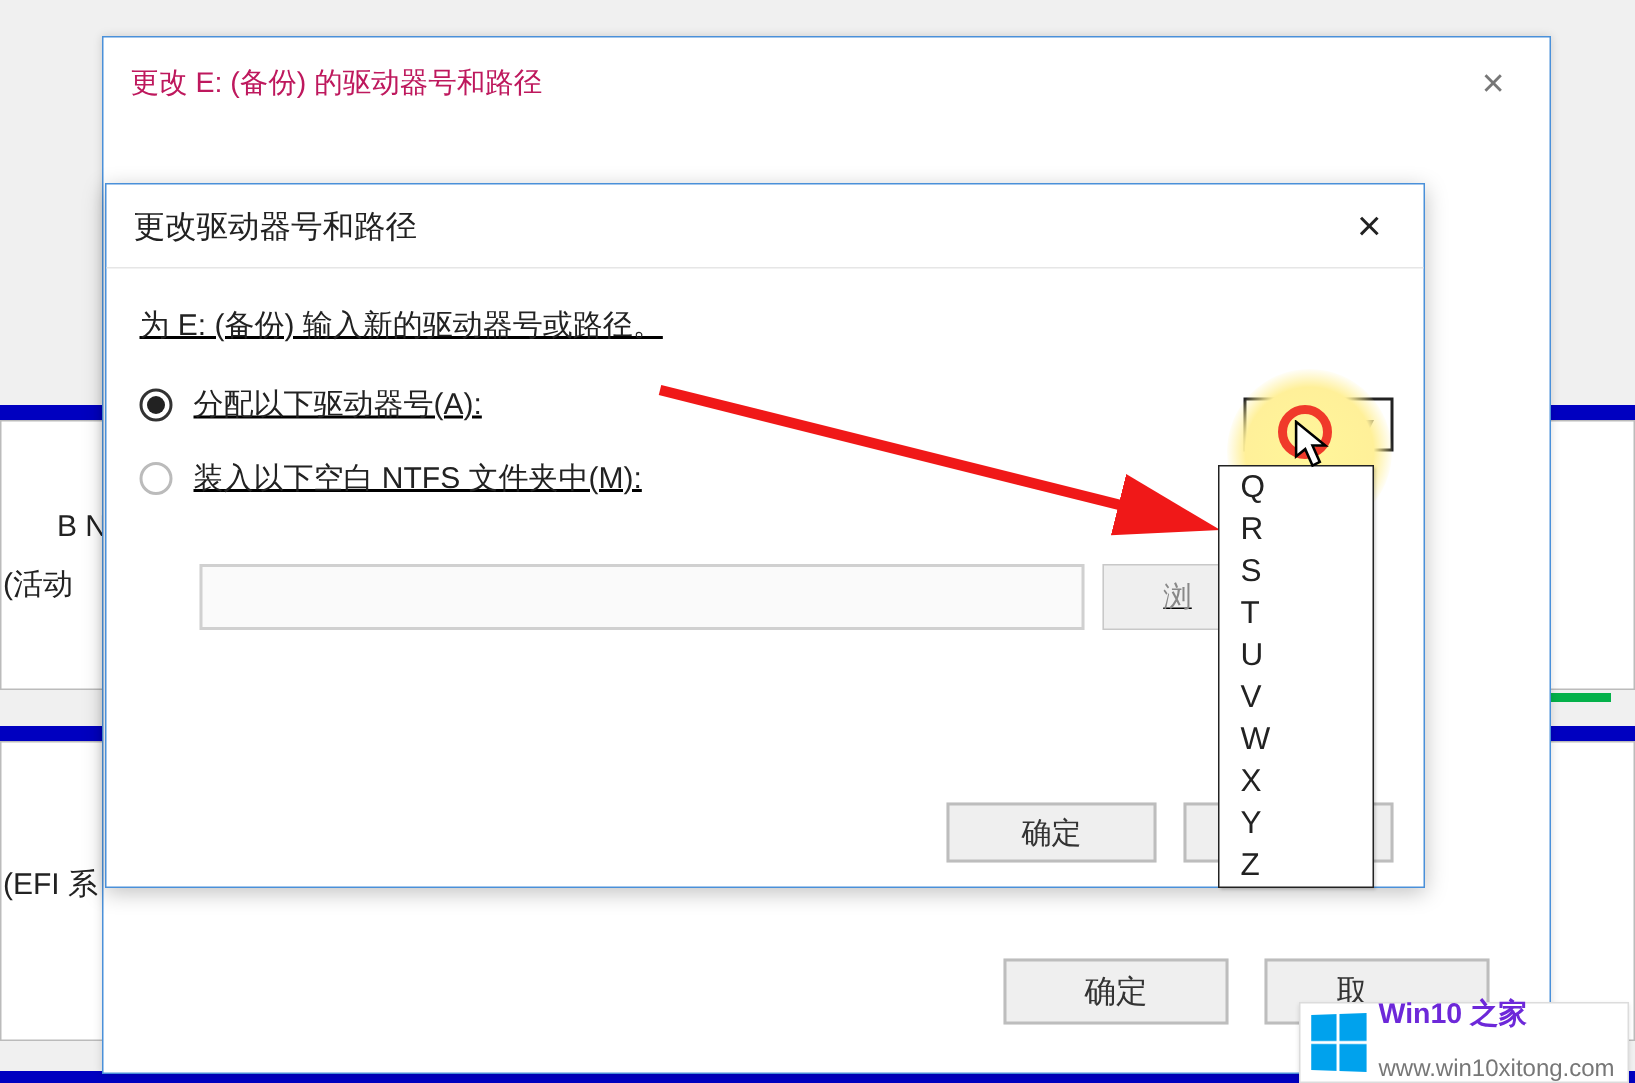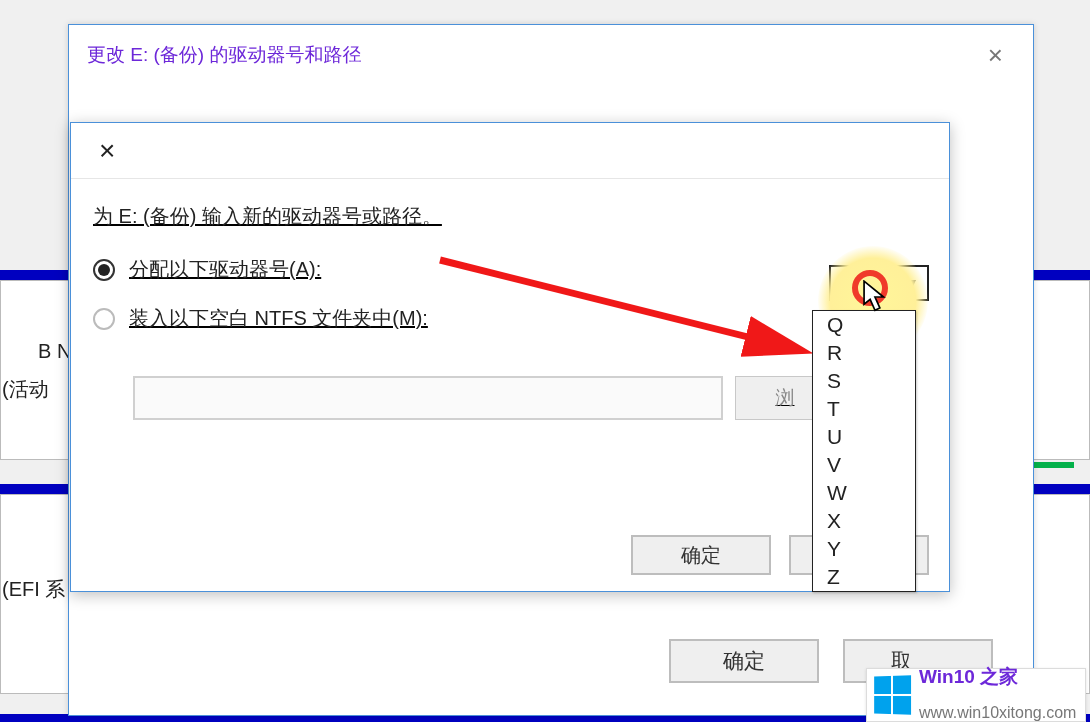--- a/index.html
+++ b/index.html
@@ -8,21 +8,21 @@
 
   
   .bg-strip { position: absolute; left: 0; right: 0; background: #fff; border: 1px solid #bbb; }
   .bg-blue-bar { position: absolute; left: 0; right: 0; height: 10px; background: #0000c0; }
 
   .outer-dialog {
     position: absolute; left: 68px; top: 24px; width: 966px; height: 692px;
     background: #fff; border: 1px solid #4a90d9; box-shadow: 0 0 6px rgba(0,0,0,0.15);
   }
   .outer-titlebar { display: flex; align-items: center; height: 60px; padding: 0 18px; border-bottom: 0 solid transparent; }
-  .outer-title { font-size: 19px; color: #6d28d9; flex: 1; }
+  .outer-title { font-size: 19px; color: #be185d; flex: 1; }
   .outer-close { font-size: 26px; color: #777; padding: 6px 12px; cursor: default; }
 
   .inner-dialog {
     position: absolute; left: 70px; top: 122px; width: 880px; height: 470px;
     background: #fff; border: 1px solid #4a90d9; box-shadow: 0 3px 14px rgba(0,0,0,0.25);
   }
   .inner-titlebar { display: flex; align-items: center; height: 56px; padding: 0 18px; border-bottom: 1px solid #e6e6e6; }
   .inner-title { font-size: 21px; color: #222; flex: 1; }
   .inner-close { font-size: 28px; color: #222; padding: 4px 10px; cursor: default; }
 
@@ -106,20 +106,21 @@
     </div>
 
     <div class="outer-buttons">
       <div class="btn ok">确定</div>
       <div class="btn">取</div>
     </div>
   </div>
 
   <div class="inner-dialog">
     <div class="inner-titlebar">
+      <div class="inner-title">更改驱动器号和路径</div>
       <div class="inner-close">×</div>
     </div>
     <div class="inner-body">
       <div class="prompt">为 E: (备份) 输入新的驱动器号或路径。</div>
 
       <div class="radio-row">
         <span class="radio-outer">
             <span class="radio-inner"></span>
           </span>
         <span>分配以下驱动器号(A):</span>

